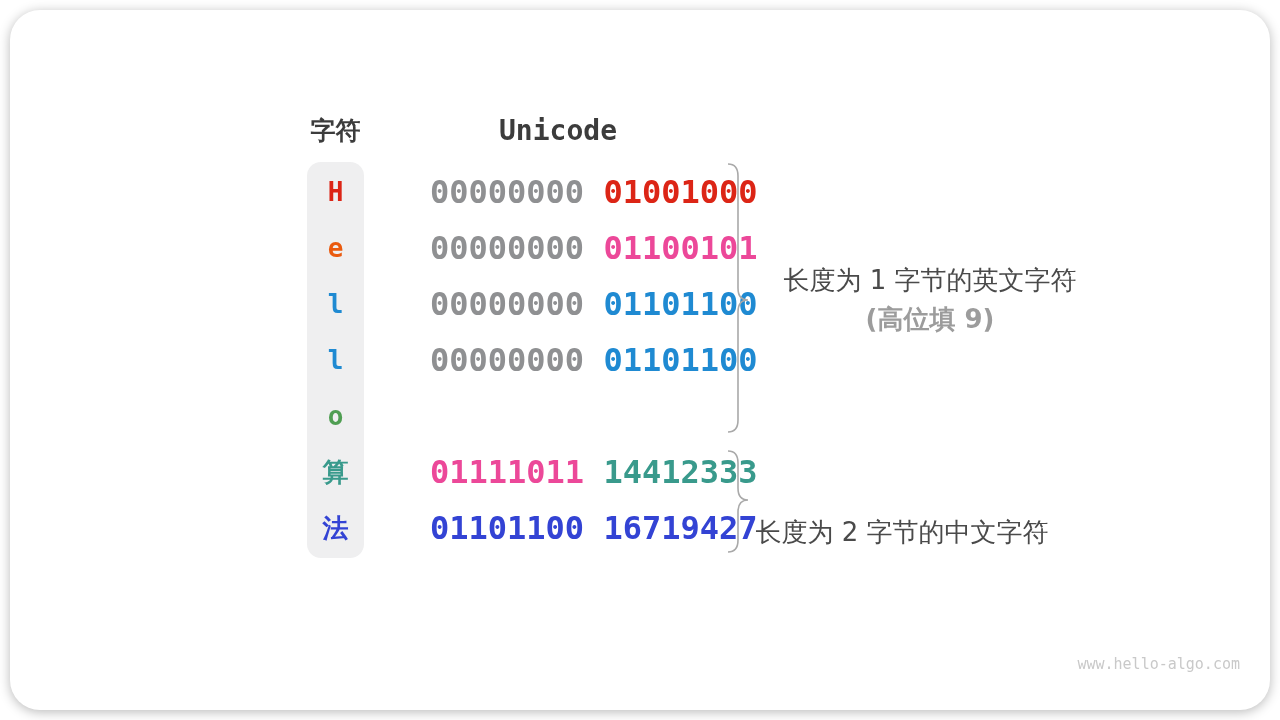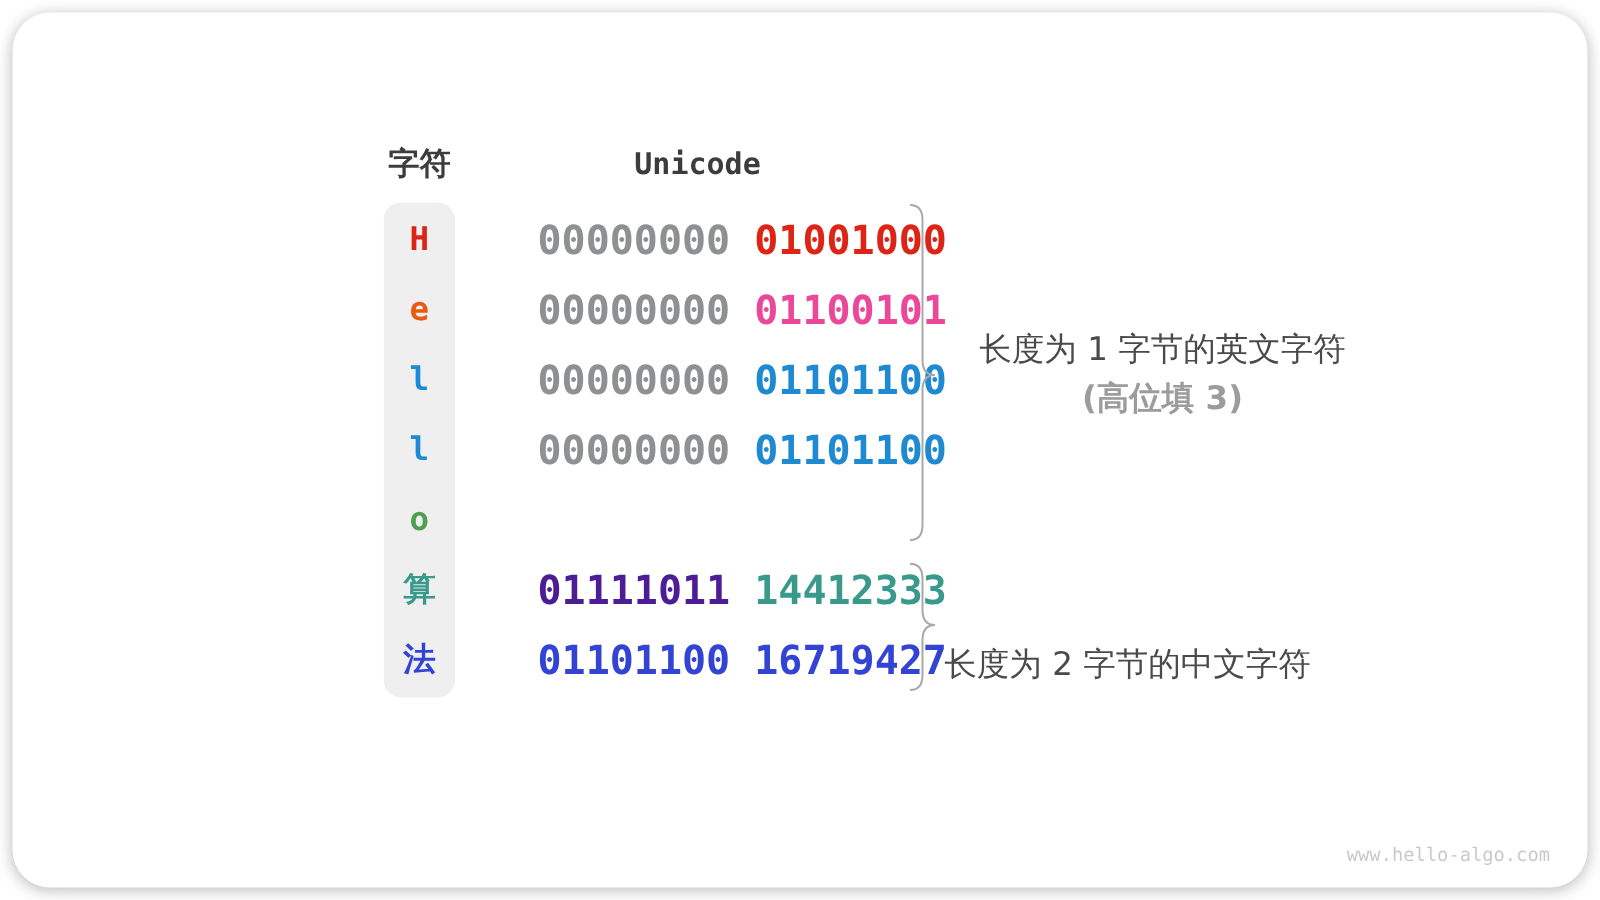--- a/index.html
+++ b/index.html
@@ -16,21 +16,21 @@
     background: #ffffff;
     border-radius: 30px;
     box-shadow: 0 2px 12px rgba(0,0,0,0.28);
   }
   .hdr {
     position: absolute; top: 105px; height: 52px; line-height: 52px;
     text-align: center; font-weight: bold; color: #3c3c3c;
   }
   .hdr-char { left: 307px; width: 57px; font-size: 25px; }
   .hdr-unicode {
-    left: 430px; width: 256px; font-size: 24px;
+    left: 430px; width: 256px; font-size: 28px;
     font-family: "DejaVu Sans Mono", monospace;
   }
   .char-col-bg {
     position: absolute; left: 307px; top: 162px;
     width: 57px; height: 396px;
     background: #efeff0; border-radius: 14px;
   }
   .row { position: absolute; left: 0; width: 1280px; height: 56px; }
   .char-cell {
     position: absolute; left: 307px; top: 0; width: 57px; height: 56px;
@@ -43,21 +43,21 @@
     font-family: "DejaVu Sans Mono", monospace;
     font-weight: bold; font-size: 32px; white-space: pre;
   }
   .brace { position: absolute; }
   .ann {
     position: absolute; text-align: center; color: #4a4a4a;
     font-size: 26px; line-height: 26px;
   }
   .ann-sub { font-weight: bold; color: #9c9c9c; }
   .watermark {
-    position: absolute; right: 40px; top: 675px;
+    position: absolute; right: 40px; top: 655px;
     font-family: "DejaVu Sans Mono", monospace;
     font-size: 15px; color: #c9c9c9;
   }
 </style>
 </head>
 <body>
 
 <div class="stage">
   <div class="card"></div>
 
@@ -81,34 +81,34 @@
       </div>
       <div class="row" style="top: 332px;">
         <div class="char-cell" style="color: rgb(31, 138, 210);">l</div>
         <div class="bin-cell"><span style="color: rgb(143, 144, 146);">00000000</span> <span style="color: rgb(31, 138, 210);">01101100</span></div>
       </div>
       <div class="row" style="top: 388px;">
         <div class="char-cell" style="color: rgb(79, 158, 82);">o</div>
       </div>
       <div class="row" style="top: 444px;">
         <div class="char-cell" style="color: rgb(57, 154, 140);">算</div>
-        <div class="bin-cell"><span style="color: #4c1d95;">01111011</span> <span style="color: rgb(57, 154, 140);">14412333</span></div>
+        <div class="bin-cell"><span style="color: #ec4899;">01111011</span> <span style="color: rgb(57, 154, 140);">14412333</span></div>
       </div>
       <div class="row" style="top: 500px;">
         <div class="char-cell" style="color: rgb(51, 67, 212);">法</div>
         <div class="bin-cell"><span style="color: rgb(51, 67, 212);">01101100</span> <span style="color: rgb(51, 67, 212);">16719427</span></div>
       </div>
     </div>
 
   <svg class="brace" style="left:718px; top:163px;" width="36" height="270" viewBox="0 0 36 270">
     <path d="M10,1 Q20,1 20,13 L20,125 Q20,137 30,137 Q20,137 20,149 L20,257 Q20,269 10,269" fill="none" stroke="#a9a9a9" stroke-width="1.6"></path>
   </svg>
 
   <svg class="brace" style="left:718px; top:450px;" width="36" height="103" viewBox="0 0 36 103">
     <path d="M10,1 Q20,1 20,13 L20,38 Q20,50 30,50 Q20,50 20,62 L20,90 Q20,102 10,102" fill="none" stroke="#a9a9a9" stroke-width="1.6"></path>
   </svg>
 
   <div class="ann" style="left:750px; top:267px; width:360px;">长度为 1 字节的英文字符</div>
-  <div class="ann ann-sub" style="left:750px; top:306px; width:360px;">(高位填 3)</div>
+  <div class="ann ann-sub" style="left:750px; top:306px; width:360px;">(高位填 9)</div>
   <div class="ann" style="left:727px; top:491px; width:350px;margin-top:28px;">长度为 2 字节的中文字符</div>
 
   <div class="watermark">www.hello-algo.com</div>
 </div>
 
 </body></html>

